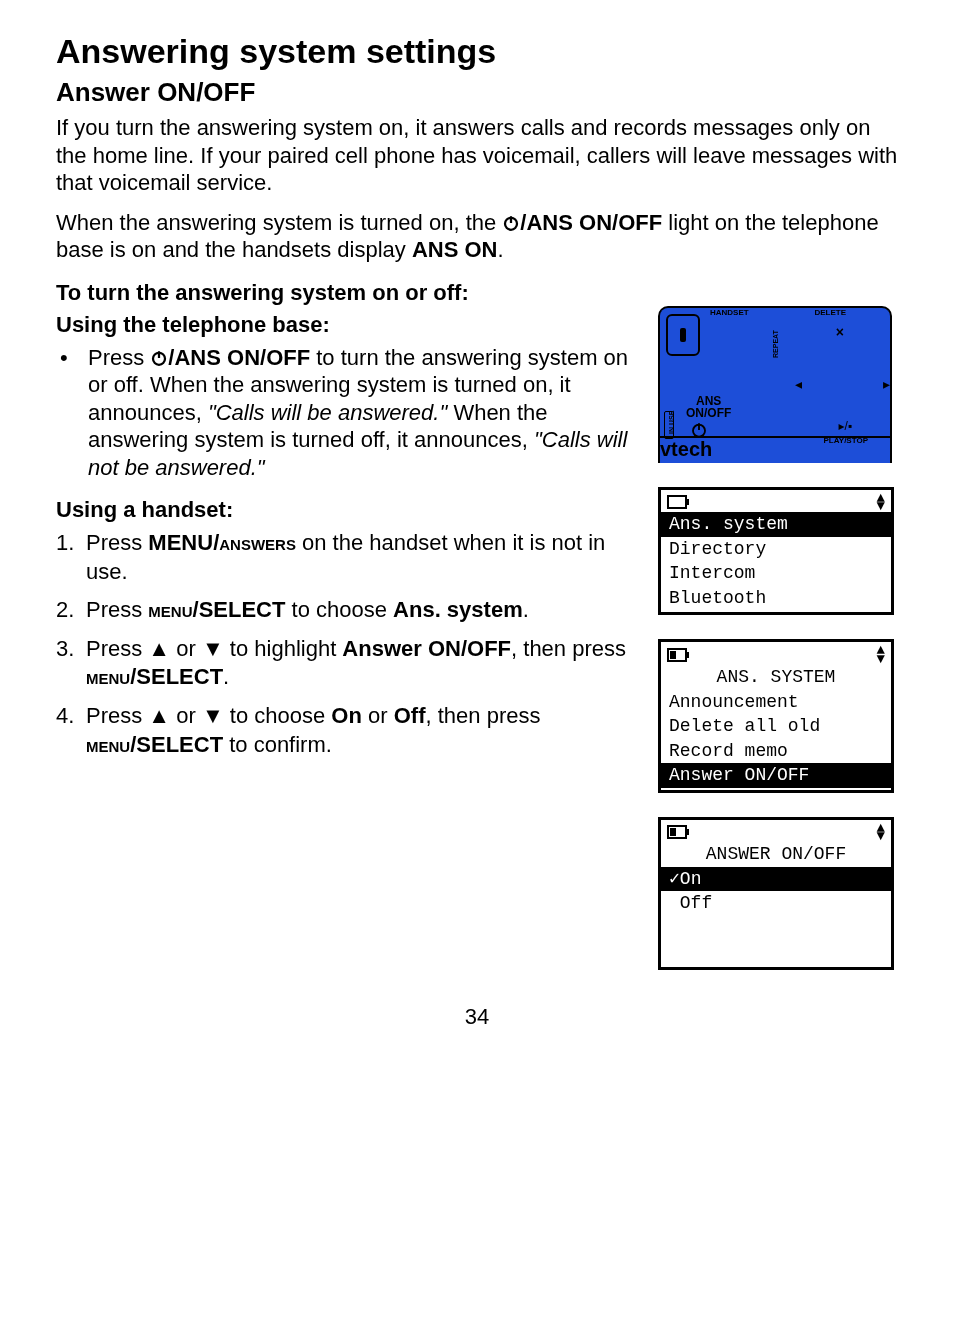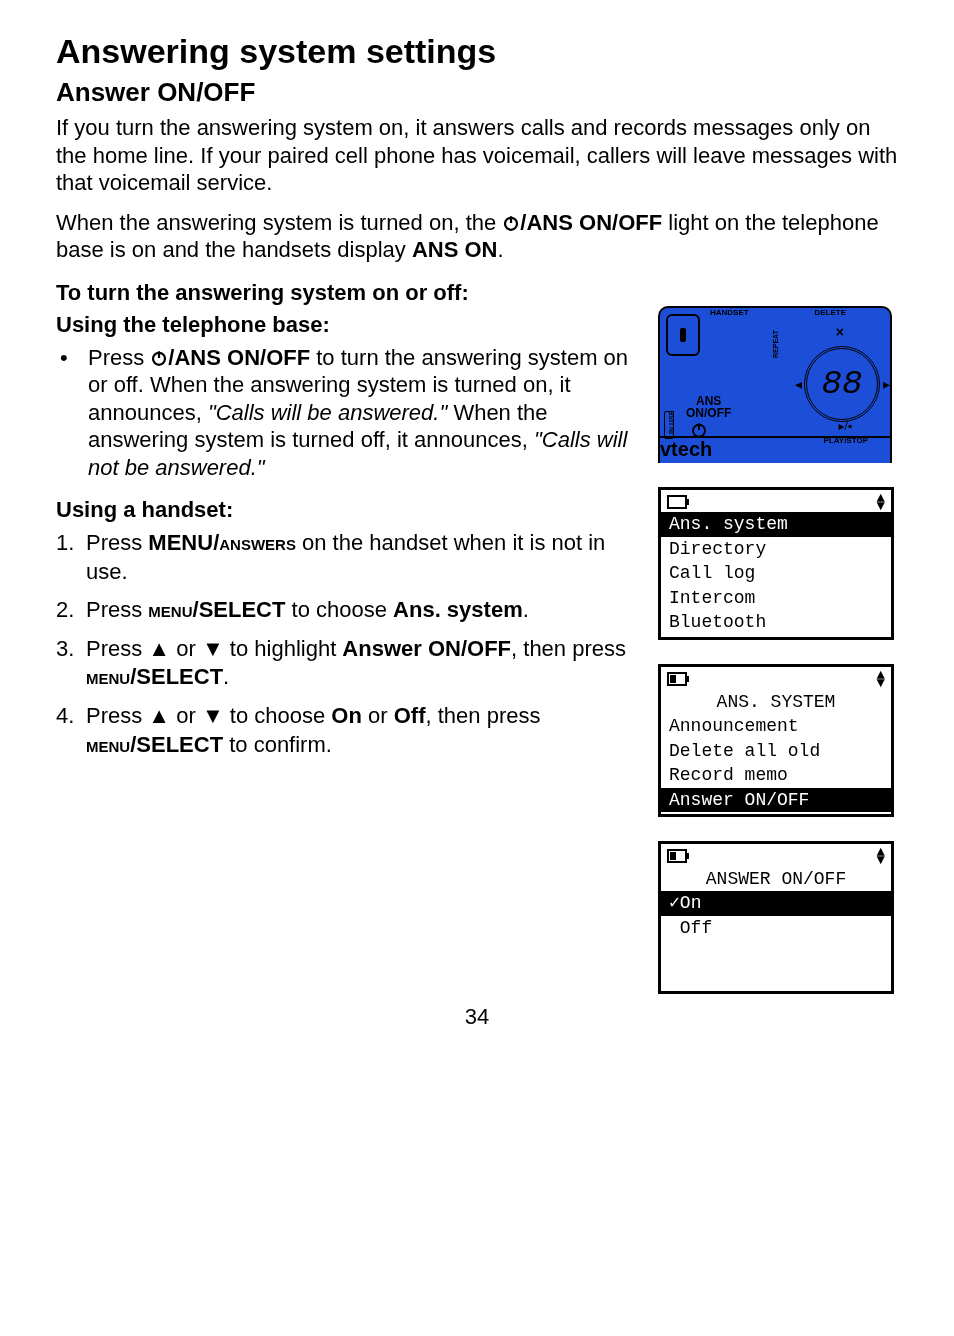--- a/index.html
+++ b/index.html
@@ -271,23 +271,20 @@
 
     <div class="right-col">
 
       <div class="base-device">
         <div class="base-label-handset">HANDSET</div>
         <div class="base-handset-slot"></div>
         <div class="base-label-delete">DELETE</div>
         <div class="base-x">×</div>
         <div class="repeat-label">REPEAT</div>
         <div class="repeat-arrow-l">◂</div>
-        <div class="counter-ring">
-          <span class="counter-88">88</span>
-        </div>
         <div class="repeat-arrow-r">▸</div>
         <div class="ans-label">
           <span>ANS</span><br>
           <span>ON/OFF</span>
         </div>
         <div class="power-btn-base">
           <svg width="18" height="18" viewBox="0 0 24 24">
               <circle cx="12" cy="13" r="8" fill="none" stroke="#000" stroke-width="2.5"></circle>
               <line x1="12" y1="3" x2="12" y2="12" stroke="#000" stroke-width="2.5"></line>
             </svg>
@@ -299,21 +296,20 @@
         <div class="vtech">vtech</div>
       </div>
 
       <div class="lcd">
         <div class="lcd-header">
           <div class="battery"></div>
           <div class="nav-arrows">▲<br>▼</div>
         </div>
         <div class="row sel">Ans. system</div>
         <div class="row">Directory</div>
-        <div class="row">Call log</div>
         <div class="row">Intercom</div>
         <div class="row">Bluetooth</div>
       </div>
 
       <div class="lcd">
         <div class="lcd-header">
           <div class="battery filled"></div>
           <div class="nav-arrows">▲<br>▼</div>
         </div>
         <div class="row title">ANS. SYSTEM</div>

